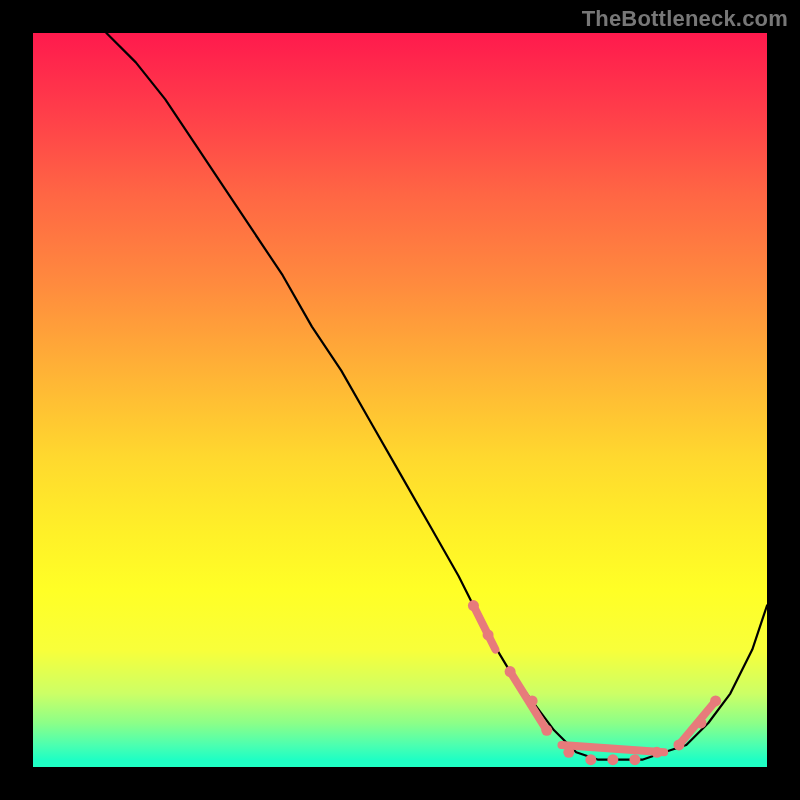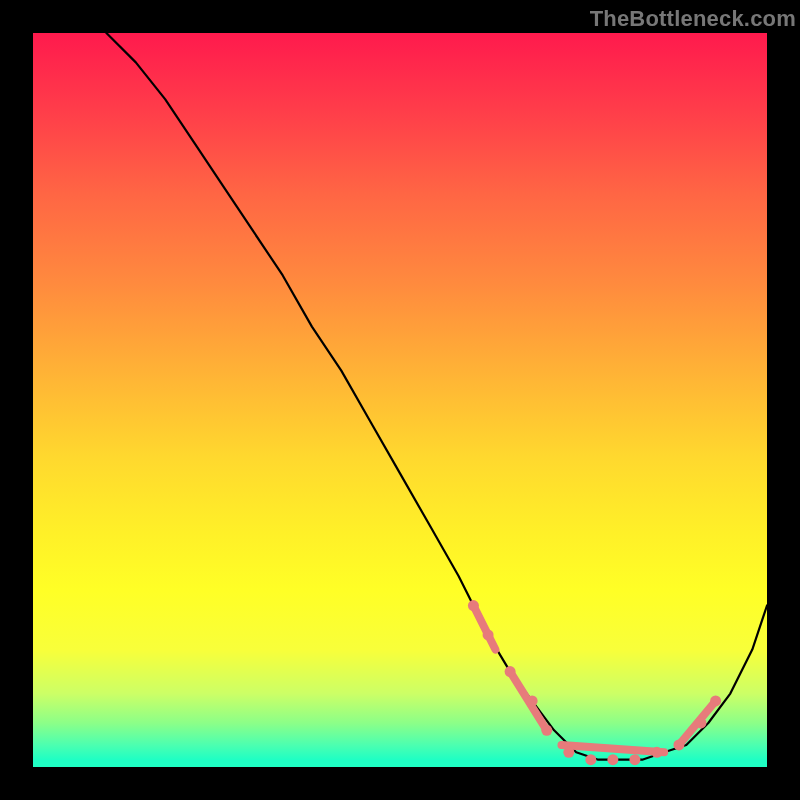--- a/index.html
+++ b/index.html
@@ -39,21 +39,21 @@
       #8cff88 94%,
       #4cffb0 97%,
       #1fffc4 99%,
       #1fffc4 100%
     );
     overflow: hidden;
   }
   .watermark {
     position: absolute;
     top: 6px;
-    right: 4px;
+    right: 12px;
     font-size: 22px;
     font-weight: 600;
     color: #777;
     letter-spacing: 0.2px;
     user-select: none;
   }
   svg.curve {
     position: absolute;
     left: 0;
     top: 0;

